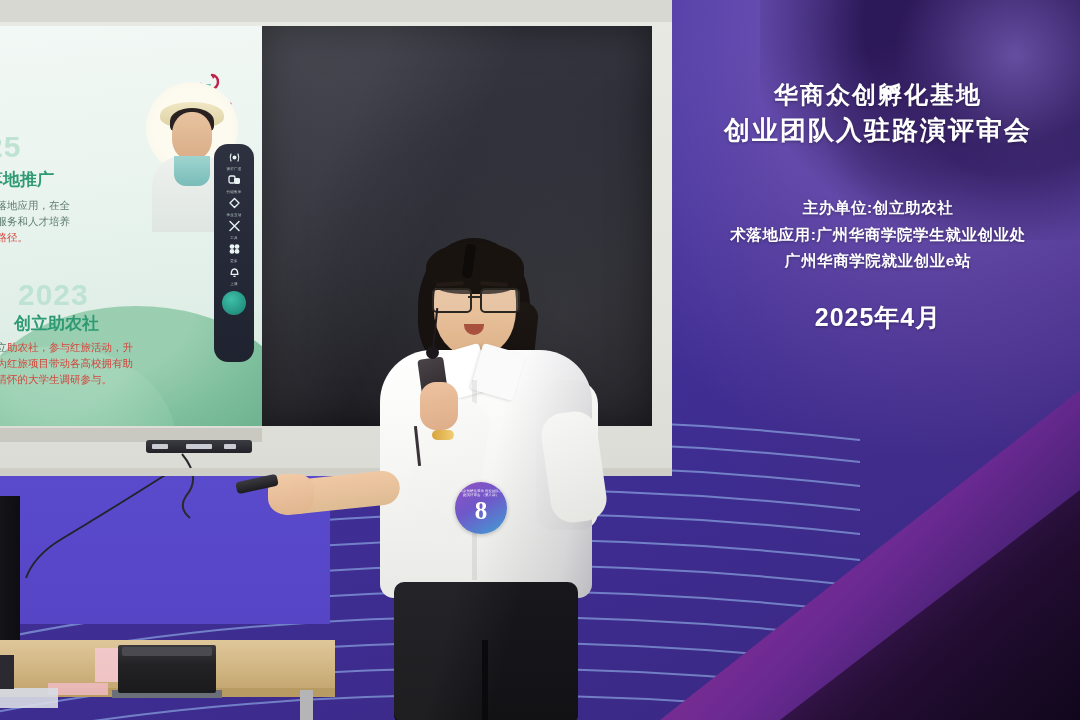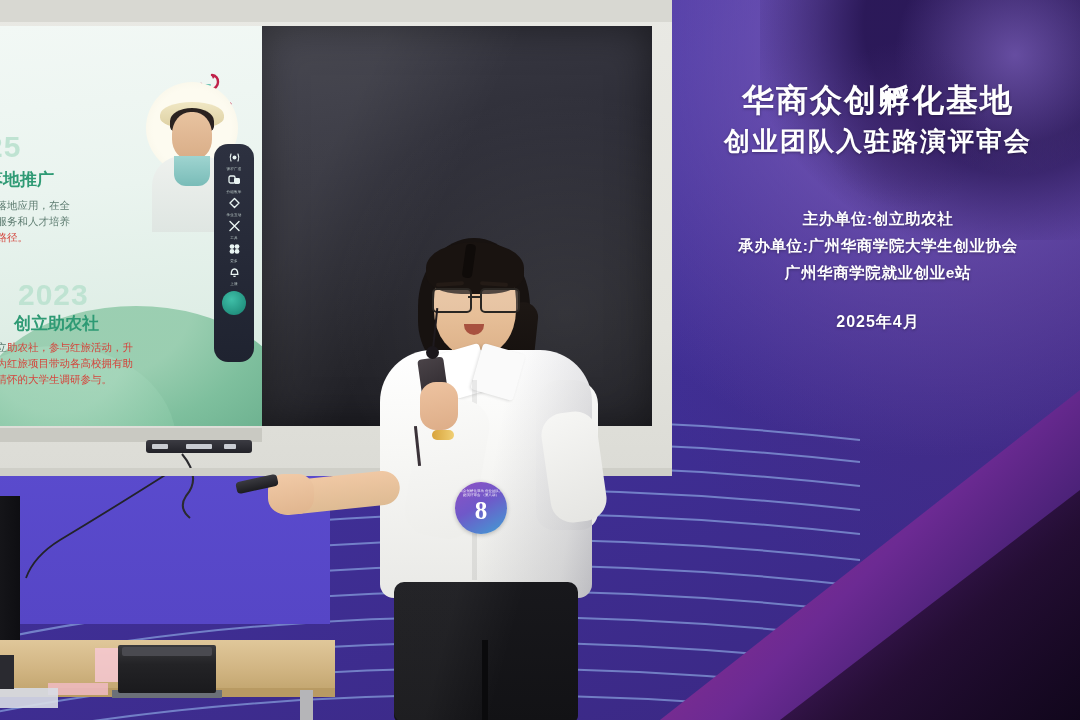--- a/index.html
+++ b/index.html
@@ -183,24 +183,24 @@
 
   .pants{position:absolute;left:34px;top:352px;width:184px;height:140px;
     background:linear-gradient(180deg,#18181c 0%,#121215 100%);border-radius:10px 10px 6px 6px;}
   .pants-split{position:absolute;left:122px;top:410px;width:6px;height:82px;background:#0a0a0c;}
   .hip-shadow{position:absolute;left:34px;top:352px;width:184px;height:140px;border-radius:10px;
     background:linear-gradient(105deg,rgba(255,255,255,.05) 0 30%,rgba(0,0,0,0) 60%);}
 
   
   .rt{position:absolute;right:0px;top:0;width:404px;height:470px;color:#fff;text-align:center;
     text-shadow:0 1px 3px rgba(0,0,0,.35);}
-  .rt-title{font-size:32px;font-weight:bold;letter-spacing:2px;line-height:1.42;margin-top:78px;}
+  .rt-title{font-size:24px;font-weight:bold;letter-spacing:2px;line-height:1.42;margin-top:78px;}
   .rt-sub{font-size:26px;font-weight:bold;letter-spacing:2px;line-height:1.42;}
   .rt-org{margin-top:46px;font-size:15.5px;font-weight:bold;line-height:1.72;letter-spacing:.6px;}
-  .rt-date{margin-top:26px;font-size:16px;font-weight:bold;letter-spacing:1px;}
+  .rt-date{margin-top:26px;font-size:25px;font-weight:bold;letter-spacing:1px;}
 </style>
 </head>
 <body>
 
 <div id="stage">
 
   <div class="backdrop"></div>
   <div class="corner-dark"></div>
   <div class="glow-circ glow1"></div>
   <div class="glow-circ glow2"></div>
@@ -414,19 +414,19 @@
     <div class="pants"></div>
     <div class="hip-shadow"></div>
     <div class="pants-split"></div>
   </div>
 
   <div class="rt">
     <div class="rt-title">华商众创孵化基地</div>
     <div class="rt-sub">创业团队入驻路演评审会</div>
     <div class="rt-org">
       <div>主办单位:创立助农社</div>
-      <div>承办单位:广州华商学院大学生创业协会</div>
+      <div>术落地应用:广州华商学院学生就业创业处</div>
       <div>广州华商学院就业创业e站</div>
     </div>
     <div class="rt-date">2025年4月</div>
   </div>
 
 </div>
 
 </body></html>

